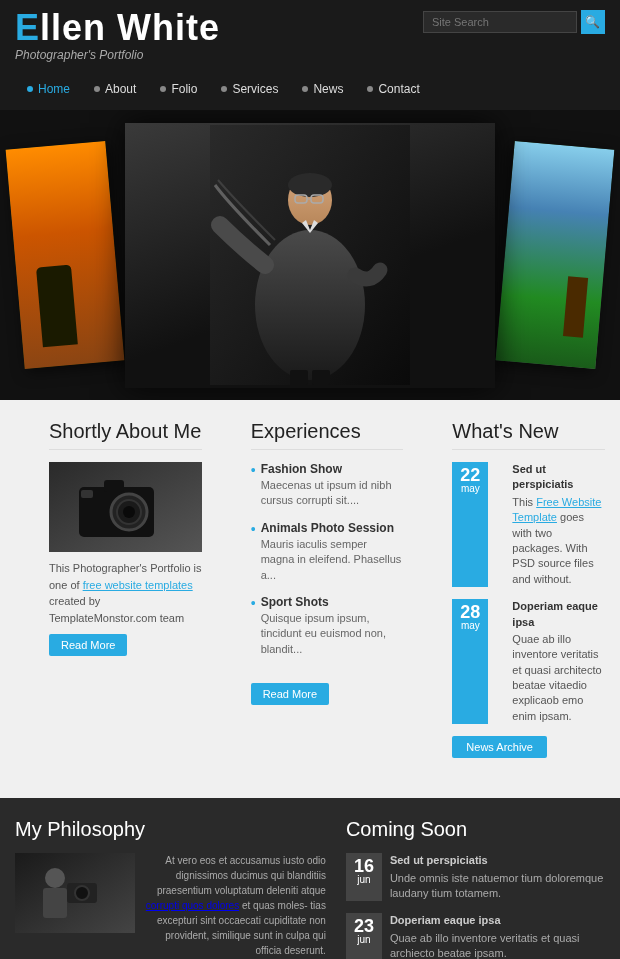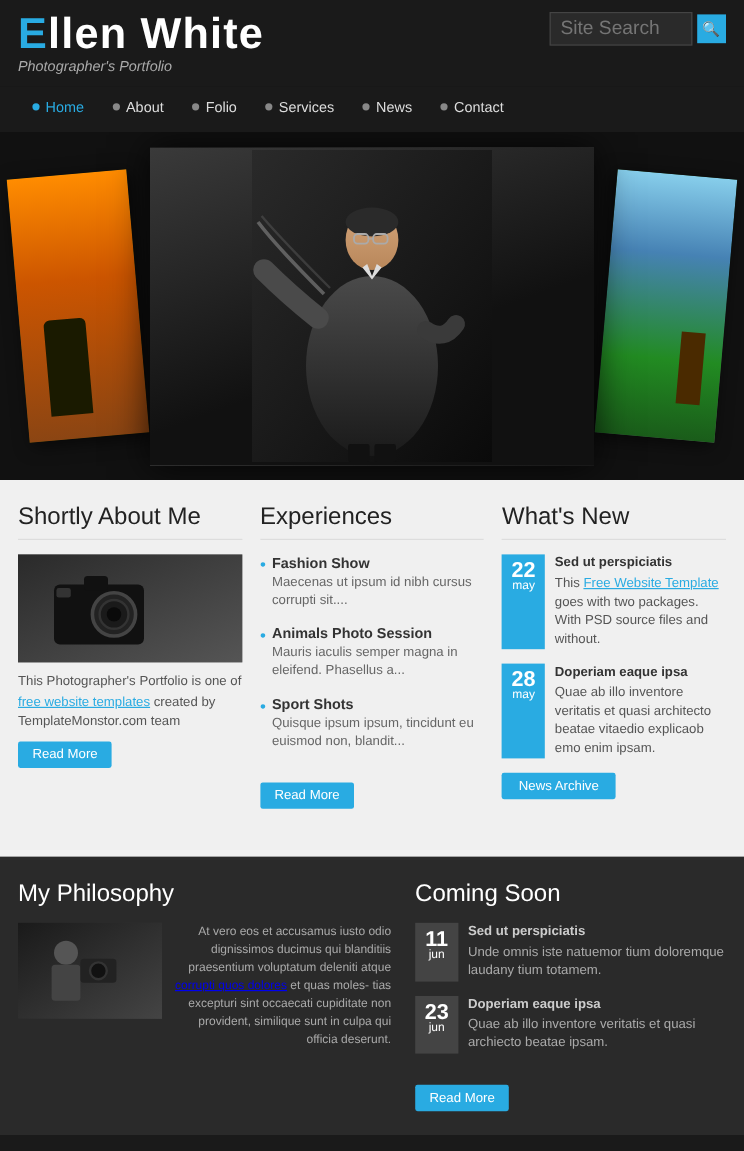--- a/index.html
+++ b/index.html
@@ -40,22 +40,22 @@
       align-items: center;
       gap: 4px;
       margin-bottom: 20px;
       align-self: flex-start;
     }
     #search-input {
       background: #2a2a2a;
       border: 1px solid #444;
       color: #aaa;
       padding: 4px 8px;
-      font-size: 16px;
-      width: 119px;
+      font-size: 11px;
+      width: 154px;
     }
     #search-button {
       background: #29abe2;
       border: none;
       color: #fff;
       width: 24px;
       height: 24px;
       cursor: pointer;
       font-size: 12px;
       display: flex;
@@ -182,21 +182,21 @@
       background: #f0f0f0;
       padding: 20px 15px;
     }
 
     
     #three-cols {
       display: flex;
       gap: 15px;
       margin-bottom: 20px;
     }
-    .col { flex: 1; }
+    .col { flex: 1; margin-left: 34px; }
     .col-title {
       font-size: 20px;
       font-weight: normal;
       color: #222;
       margin-bottom: 12px;
       border-bottom: 1px solid #ddd;
       padding-bottom: 6px;
     }
 
     
@@ -226,21 +226,21 @@
       content: '•';
       position: absolute;
       left: 0;
       color: #29abe2;
       font-size: 14px;
     }
     .exp-title { font-size: 12px; color: #333; font-weight: bold; margin-bottom: 2px; }
     .exp-desc { font-size: 11px; color: #666; line-height: 1.4; }
 
     
-    .news-item { display: flex; gap: 8px; margin-bottom: 12px; }
+    .news-item { display: flex; gap: 24px; margin-bottom: 12px; }
     .news-date {
       background: #29abe2;
       color: #fff;
       text-align: center;
       padding: 4px 6px;
       min-width: 36px;
       flex-shrink: 0;
     }
     .news-date-num { font-size: 18px; font-weight: bold; line-height: 1; }
     .news-date-month { font-size: 10px; line-height: 1; }
@@ -521,21 +521,21 @@
         <span>At vero eos et accusamus iusto odio dignissimos ducimus qui blanditiis praesentium voluptatum deleniti atque </span><a href="#">corrupti quos dolores</a><span> et quas moles- tias excepturi sint occaecati cupiditate non provident, similique sunt in culpa qui officia deserunt.</span>
       </p>
     </div>
 
   </div>
 
   <div id="coming-soon-col">
     <div class="dark-col-title">Coming Soon</div>
     <div class="coming-item">
       <div class="coming-date">
-        <div class="coming-date-num">11</div>
+        <div class="coming-date-num">16</div>
         <div class="coming-date-month">jun</div>
       </div>
       <div class="coming-content">
         <div class="coming-title">Sed ut perspiciatis</div>
         <span>Unde omnis iste natuemor tium doloremque laudany tium totamem.</span>
       </div>
     </div>
     <div class="coming-item">
       <div class="coming-date">
         <div class="coming-date-num">23</div>

